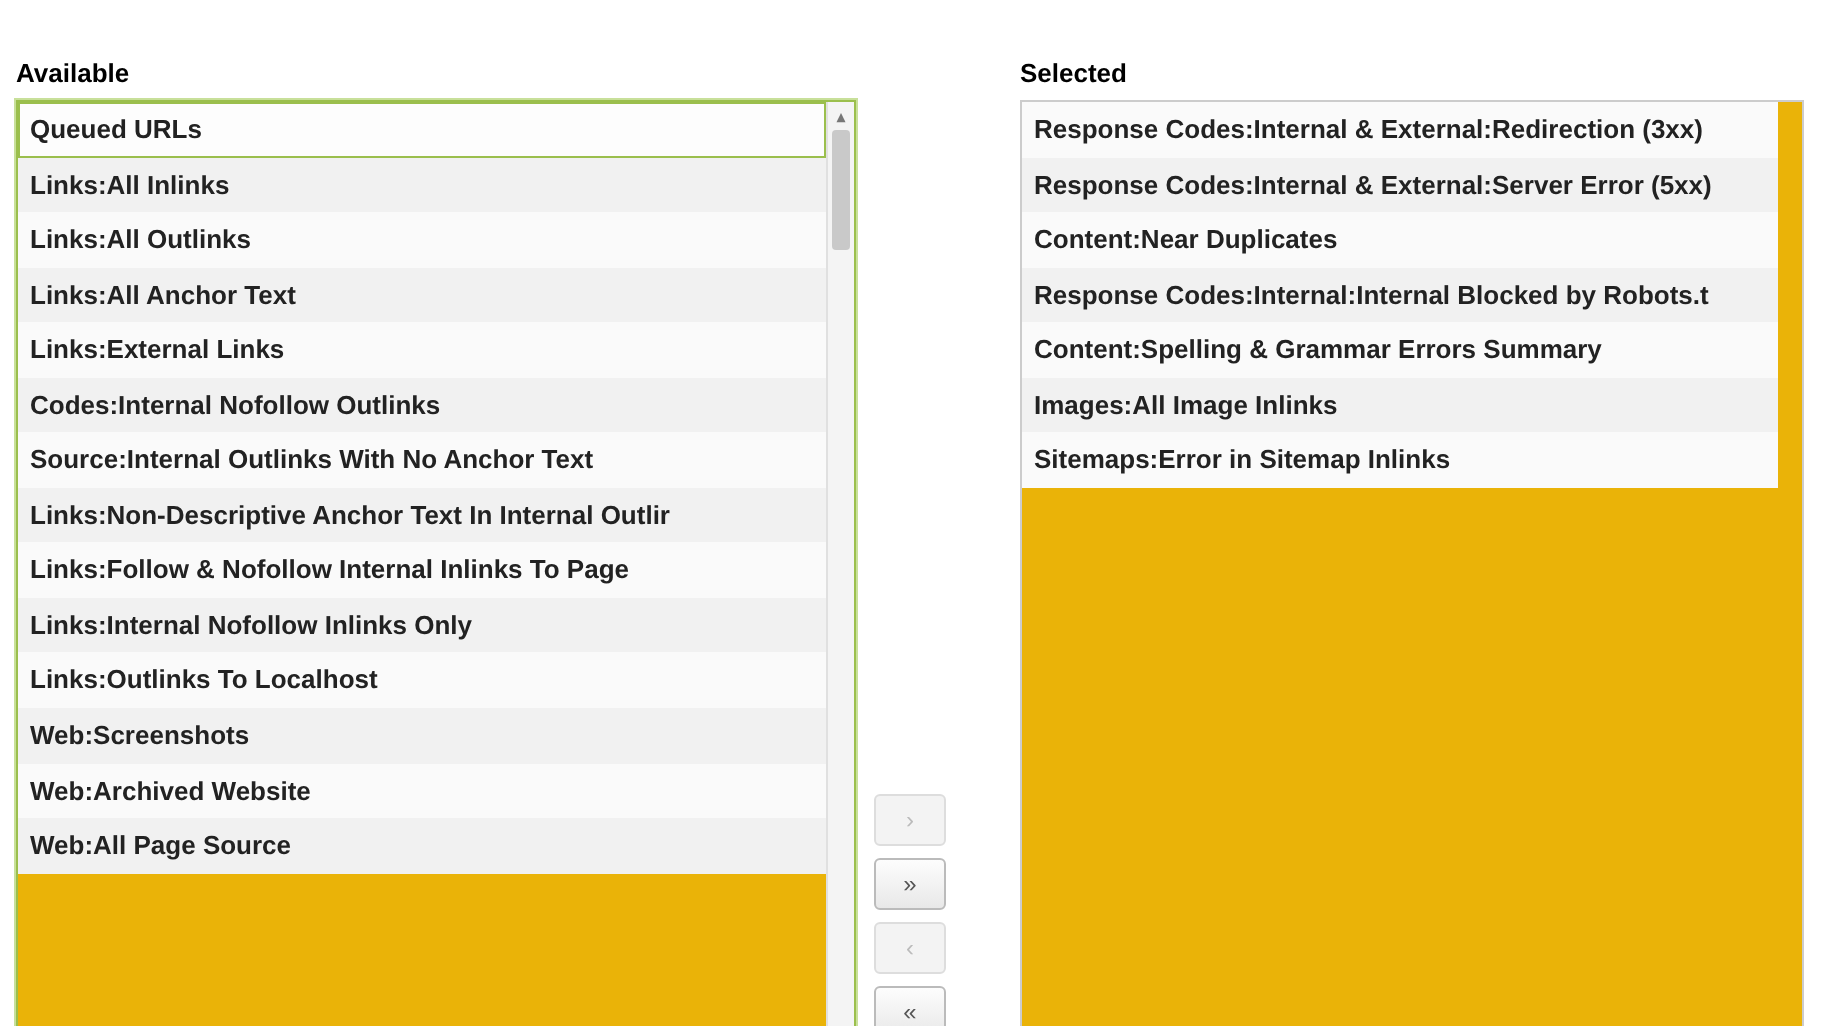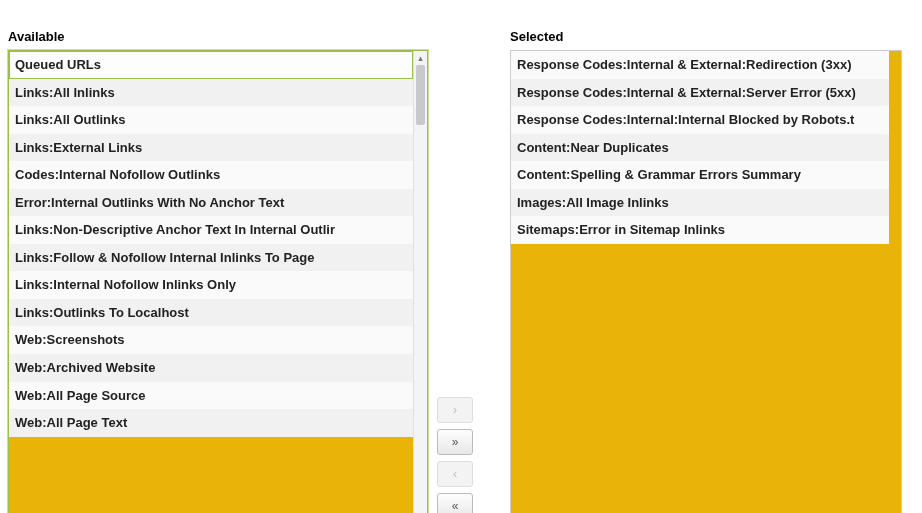--- a/index.html
+++ b/index.html
@@ -206,31 +206,31 @@
 <div class="container">
 
   <div class="panel panel-left">
     <div class="panel-heading">Available</div>
     <div class="listbox-wrapper focused">
       <div class="listbox-content">
         <div class="list-items" id="available-list">
             <div class="list-item selected">Queued URLs</div>
             <div class="list-item">Links:All Inlinks</div>
             <div class="list-item">Links:All Outlinks</div>
+            <div class="list-item">Links:All Anchor Text</div>
             <div class="list-item">Links:External Links</div>
             <div class="list-item">Codes:Internal Nofollow Outlinks</div>
-            <div class="list-item">Error:Internal Outlinks With No Anchor Text</div>
+            <div class="list-item">Source:Internal Outlinks With No Anchor Text</div>
             <div class="list-item">Links:Non-Descriptive Anchor Text In Internal Outlir</div>
             <div class="list-item">Links:Follow &amp; Nofollow Internal Inlinks To Page</div>
             <div class="list-item">Links:Internal Nofollow Inlinks Only</div>
             <div class="list-item">Links:Outlinks To Localhost</div>
             <div class="list-item">Web:Screenshots</div>
             <div class="list-item">Web:Archived Website</div>
             <div class="list-item">Web:All Page Source</div>
-            <div class="list-item">Web:All Page Text</div>
           </div>
         <div class="vscrollbar">
           <div class="vscrollbar-arrow top">▴</div>
           <div class="vscrollbar-thumb" style="top:14px;height:60px;"></div>
           <div class="vscrollbar-arrow bottom">▾</div>
         </div>
         <div class="hscrollbar">
           <div class="hscrollbar-arrow">◂</div>
           <div class="hscrollbar-track">
             <div class="hscrollbar-thumb" style="left:0;width:98%;"></div>
@@ -265,22 +265,22 @@
     </div>
   </div>
 
   <div class="panel panel-right">
     <div class="panel-heading">Selected</div>
     <div class="listbox-wrapper">
       <div class="listbox-content">
         <div class="list-items" id="selected-list" style="right: 12px;">
             <div class="list-item">Response Codes:Internal &amp; External:Redirection (3xx)</div>
             <div class="list-item">Response Codes:Internal &amp; External:Server Error (5xx)</div>
+            <div class="list-item">Content:Near Duplicates</div>
             <div class="list-item">Response Codes:Internal:Internal Blocked by Robots.t</div>
-            <div class="list-item">Content:Near Duplicates</div>
             <div class="list-item">Content:Spelling &amp; Grammar Errors Summary</div>
             <div class="list-item">Images:All Image Inlinks</div>
             <div class="list-item">Sitemaps:Error in Sitemap Inlinks</div>
           </div>
 
         <div class="hscrollbar">
           <div class="hscrollbar-arrow">◂</div>
           <div class="hscrollbar-track">
             <div class="hscrollbar-thumb" style="left:0;width:90%;"></div>
           </div>

